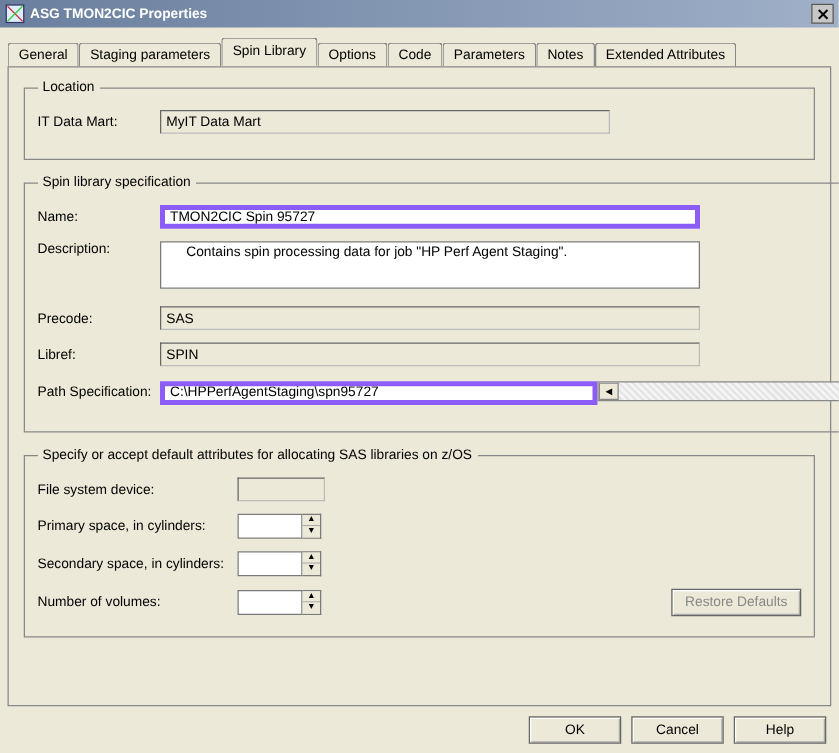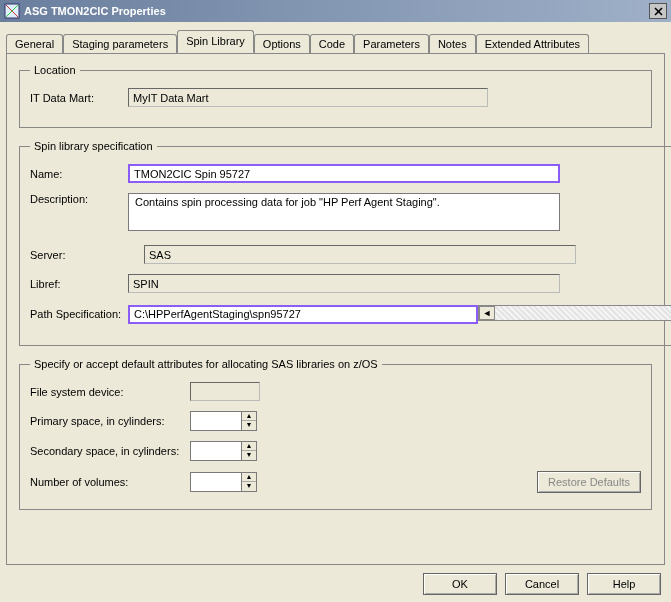--- a/index.html
+++ b/index.html
@@ -85,37 +85,37 @@
   .row {
     display: flex;
     align-items: center;
     margin-bottom: 10px;
   }
   .row .lbl {
     width: 98px;
     padding-right: 6px;
   }
   .txt {
-    border: 2px solid #8b5cf6;
+    border: 4px solid #8b5cf6;
     background: #fff;
     height: 19px;
     padding: 1px 4px;
     font-family: Tahoma, Arial, sans-serif;
     font-size: 11px;
   }
   .txt.ro {
     background: #ece9d8;
     border: 1px inset #bbb;
   }
   .ta {
     border: 1px solid #7a7a7a;
     background: #fff;
     font-family: Tahoma, Arial, sans-serif;
     font-size: 11px;
-    padding: 2px 6px;
+    padding: 2px 20px;
     resize: none;
   }
   .pathwrap {
     display: flex;
     flex-direction: row;
     flex: 1;
   }
   .scrollbar {
     height: 16px;
     border: 1px solid #888;
@@ -220,22 +220,22 @@
       <span class="lbl">Name:</span>
       <input class="txt" style="width: 432px;" value="TMON2CIC Spin 95727">
     </div>
 
     <div class="row" style="align-items:flex-start">
       <span class="lbl">Description:</span>
       <textarea class="ta" style="width: 432px; height: 38px;">Contains spin processing data for job "HP Perf Agent Staging".</textarea>
     </div>
 
     <div class="row" style="margin-top:14px">
-      <span class="lbl">Server:</span>
-      <input class="txt ro" style="width: 432px; margin-left: 16px;" readonly="" value="SAS">
+      <span class="lbl">Precode:</span>
+      <input class="txt ro" style="width: 432px;" readonly="" value="SAS">
     </div>
 
     <div class="row">
       <span class="lbl">Libref:</span>
       <input class="txt ro" style="width: 432px;" readonly="" value="SPIN">
     </div>
 
     <div class="row" style="align-items:center">
       <span class="lbl">Path Specification:</span>
       <div class="pathwrap">

